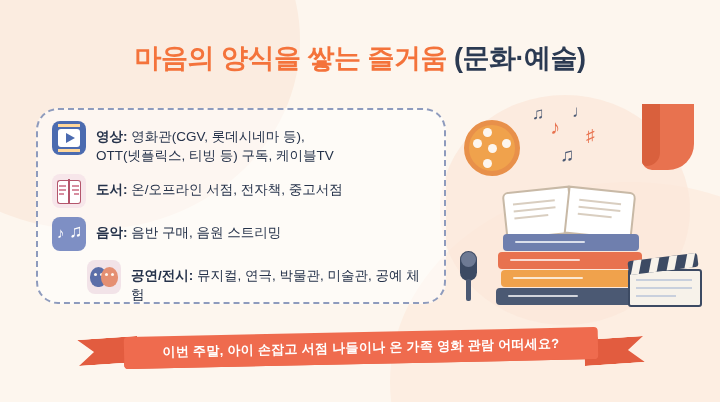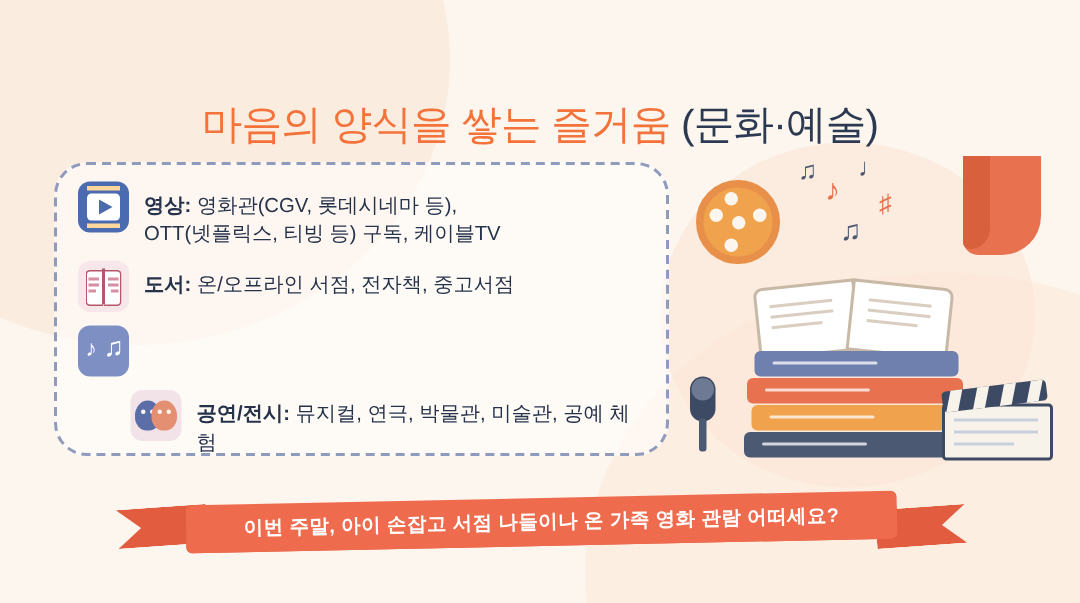--- a/index.html
+++ b/index.html
@@ -46,24 +46,23 @@
     background: #fbe7da;
     opacity: .75;
   }
   .title {
     position: absolute;
     left: 0;
     right: 0;
     top: 40px;
     text-align: center;
     font-size: 27px;
-    font-weight: normal;
+    font-weight: bold;
     letter-spacing: -0.5px;
     color: #f4733b;
-    margin-top: 25px;
   }
   .title .paren {
     color: #2b3a52;
   }
 
   
   .card {
     position: absolute;
     left: 36px;
     top: 108px;
@@ -354,20 +353,21 @@
         <div class="ln" style="right:7px;top:19px;width:5px;"></div>
       </div>
       <div class="row-text"><b>도서:</b><span> 온/오프라인 서점, 전자책, 중고서점</span></div>
     </div>
 
     <div class="row">
       <div class="ico ico-music">
         <div class="note" style="left:5px;top:8px;">♪</div>
         <div class="note" style="left:17px;top:5px;font-size:18px;">♫</div>
       </div>
+      <div class="row-text"><b>음악:</b><span> 음반 구매, 음원 스트리밍</span></div>
     </div>
 
     <div class="row">
       <div class="ico ico-masks">
         <div class="m m1">
             <div class="eye" style="left:4px;"></div>
             <div class="eye" style="right:4px;"></div>
           </div>
         <div class="m m2">
             <div class="eye" style="left:4px;"></div>

